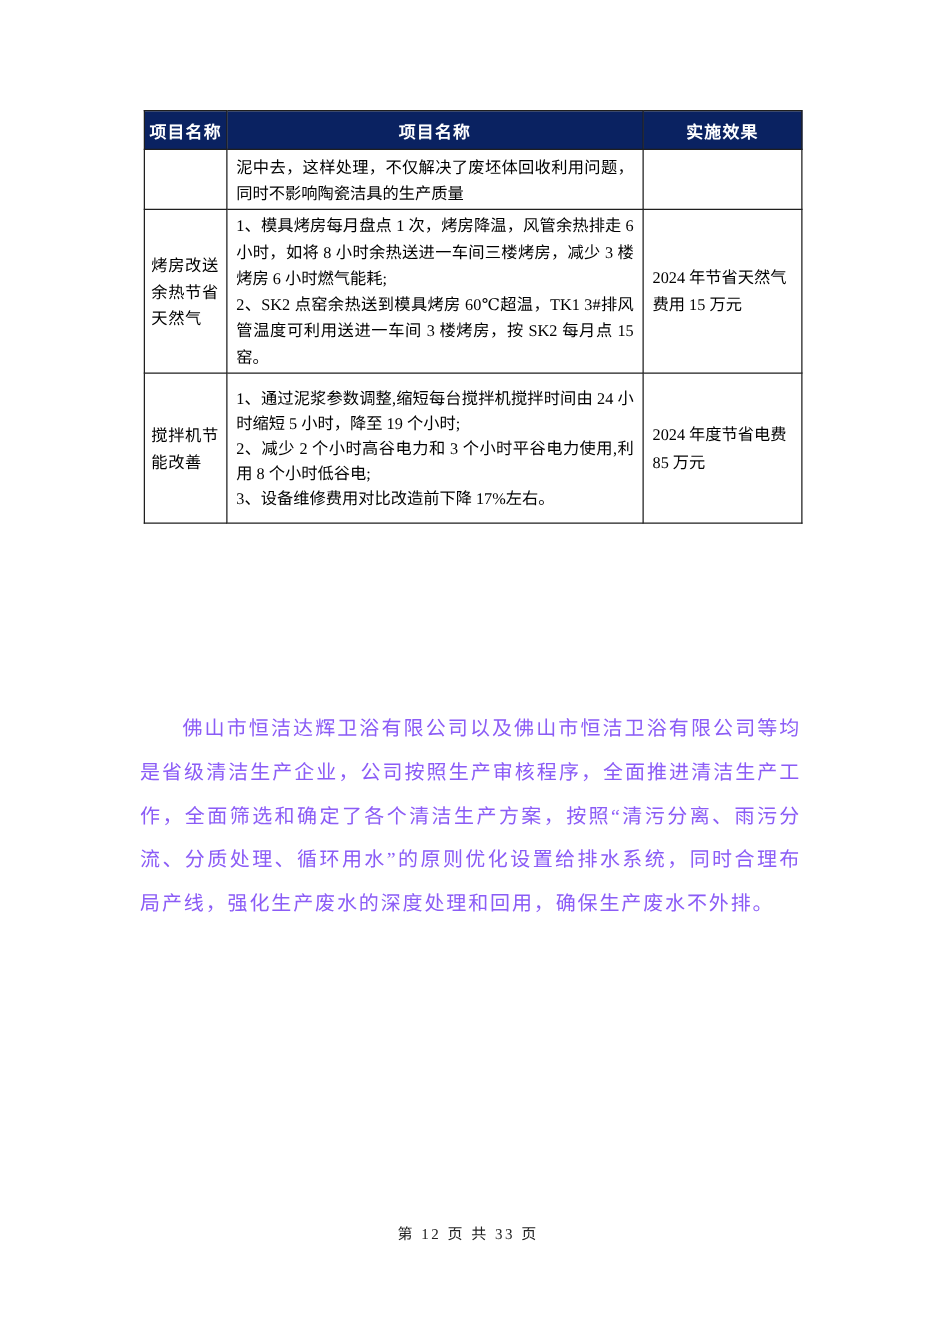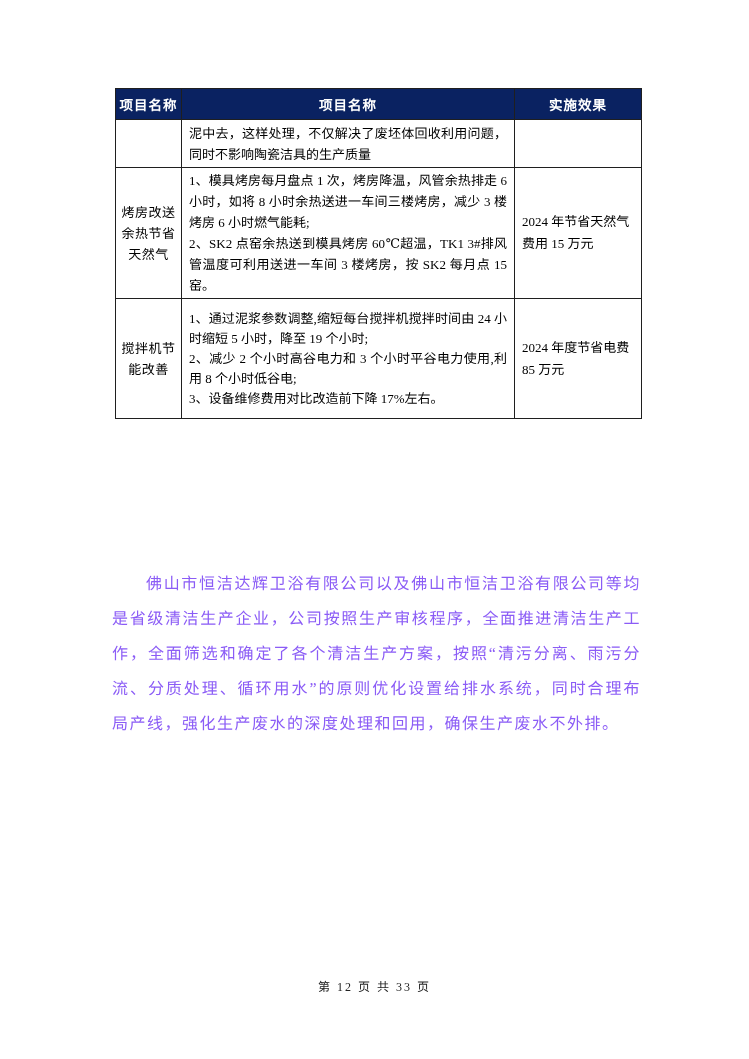--- a/index.html
+++ b/index.html
@@ -36,21 +36,20 @@
     text-align: center;
     vertical-align: middle;
     letter-spacing: 1px;
     margin-left: 44px;
   }
   .doc-table td {
     font-size: 13px;
     vertical-align: middle;
   }
   .doc-table td.name {
-    text-align: center;
     line-height: 21px;
     padding: 2px 5px;
     letter-spacing: 0.5px;
   }
   .doc-table td.content {
     text-align: justify;
     line-height: 21px;
     padding: 2px 7px;
     white-space: pre-line;
     margin-top: 45px;

